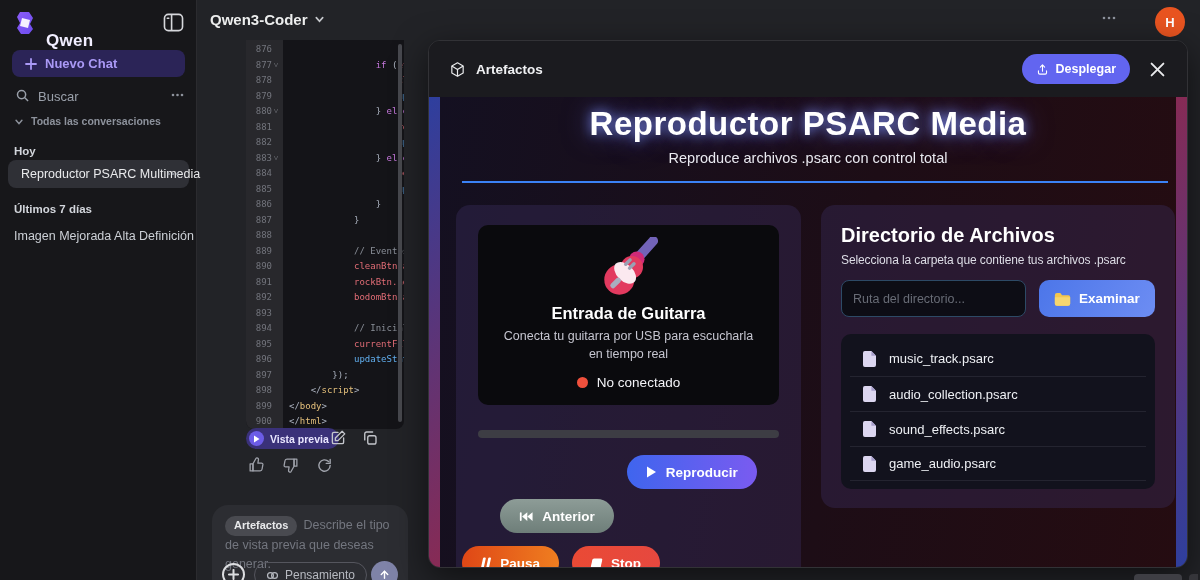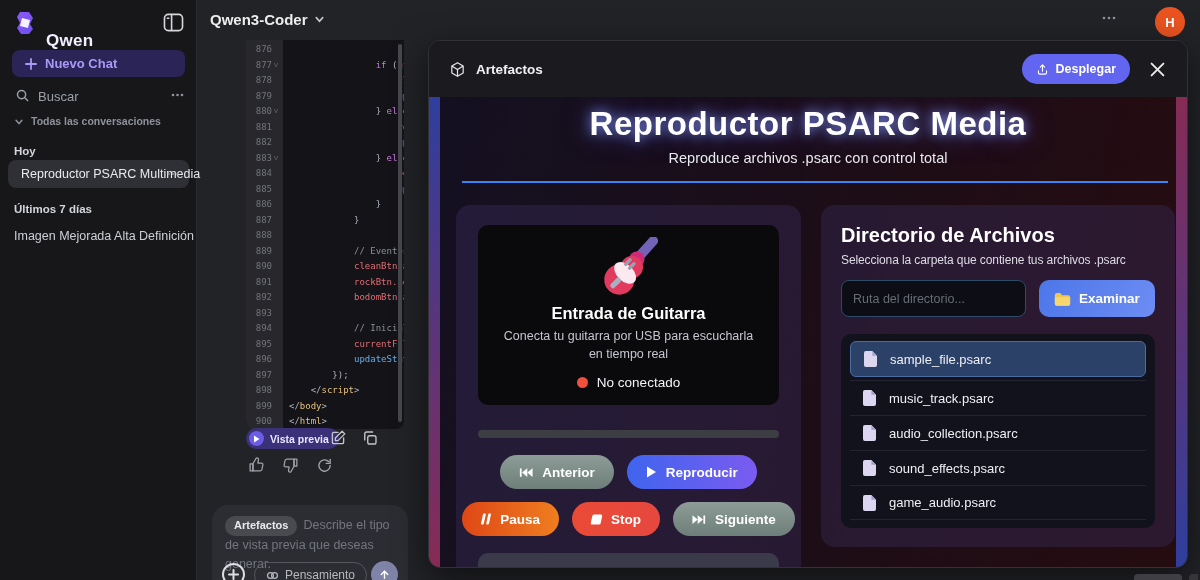--- a/index.html
+++ b/index.html
@@ -106,21 +106,21 @@
   .g-title { font-size:16.5px; font-weight:700; color:#fff; margin-top:5px; }
   .g-desc { font-size:12.5px; color:#c6c6d0; line-height:1.4; margin:5px 4px 0; }
   .g-status { margin-top:12px; display:flex; align-items:center; justify-content:center; gap:9px; }
   .g-dot { width:11px; height:11px; border-radius:50%; background:#f0503c; }
   .g-status-label { font-size:13.5px; color:#f4f4f8; }
   .progress { margin-top:25px; height:8px; background:#3d3d44; border-radius:4px; }
   .ctrl-row { display:flex; justify-content:center; gap:13px; }
   .row1 { margin-top:17px; } .row2 { margin-top:13px; }
   .btn { height:34px; border-radius:17px; display:inline-flex; align-items:center; gap:9px; padding:0 19px;
     font-size:13.5px; font-weight:600; color:#fff; border:none; font-family:"Liberation Sans", sans-serif; cursor:pointer; }
-  .btn-gray  { background:linear-gradient(180deg,#8d9c97,#6e7e79); }
+  .btn-gray  { background:linear-gradient(180deg,#8d9c97,#6e7e79);margin-top:44px; }
   .btn-play  { background:linear-gradient(90deg,#3f65ee,#7a5bf0); }
   .btn-pause { background:linear-gradient(90deg,#df4716,#ef7e20); }
   .btn-stop  { background:linear-gradient(90deg,#ea4a35,#e6483f); }
   .skewed { transform:skewX(-12deg); }
   .volume-panel { margin-top:17px; background:#3a3a4a; border-radius:10px; text-align:center; padding-top:14px; height:72px; }
 
   
   .dir-title { font-size:20px; font-weight:800; color:#fff; }
   .dir-sub { font-size:12px; color:#dddde6; margin-top:6px; letter-spacing:-.1px; white-space:nowrap; }
   .path-row { margin-top:13px; display:flex; gap:13px; }
@@ -515,27 +515,20 @@
               <input class="path-input" value="" placeholder="Ruta del directorio..." style="">
               <button class="browse-btn">
                 <svg width="17" height="14" viewBox="0 0 20 16">
                     <path d="M1 3.5A2.5 2.5 0 0 1 3.5 1h4l2 2.5H17A2 2 0 0 1 19 5.5v8A2.5 2.5 0 0 1 16.5 16h-13A2.5 2.5 0 0 1 1 13.5z" fill="#f3c64e"></path>
                     <path d="M1 6h18v7.5A2.5 2.5 0 0 1 16.5 16h-13A2.5 2.5 0 0 1 1 13.5z" fill="#f6d66f"></path>
                   </svg>
                 <span>Examinar</span>
               </button>
             </div>
             <div class="file-list">
-                <div class="file-row selected">
-                  <svg width="13" height="16" viewBox="0 0 14 17">
-                    <path d="M2 0h7l5 5v10a2 2 0 0 1-2 2H2a2 2 0 0 1-2-2V2a2 2 0 0 1 2-2z" fill="#dcd6f0"></path>
-                    <path d="M9 0v5h5z" fill="#a79ecb"></path>
-                  </svg>
-                  <span>sample_file.psarc</span>
-                </div>
                 <div class="file-row">
                   <svg width="13" height="16" viewBox="0 0 14 17">
                     <path d="M2 0h7l5 5v10a2 2 0 0 1-2 2H2a2 2 0 0 1-2-2V2a2 2 0 0 1 2-2z" fill="#dcd6f0"></path>
                     <path d="M9 0v5h5z" fill="#a79ecb"></path>
                   </svg>
                   <span>music_track.psarc</span>
                 </div>
                 <div class="file-row">
                   <svg width="13" height="16" viewBox="0 0 14 17">
                     <path d="M2 0h7l5 5v10a2 2 0 0 1-2 2H2a2 2 0 0 1-2-2V2a2 2 0 0 1 2-2z" fill="#dcd6f0"></path>

